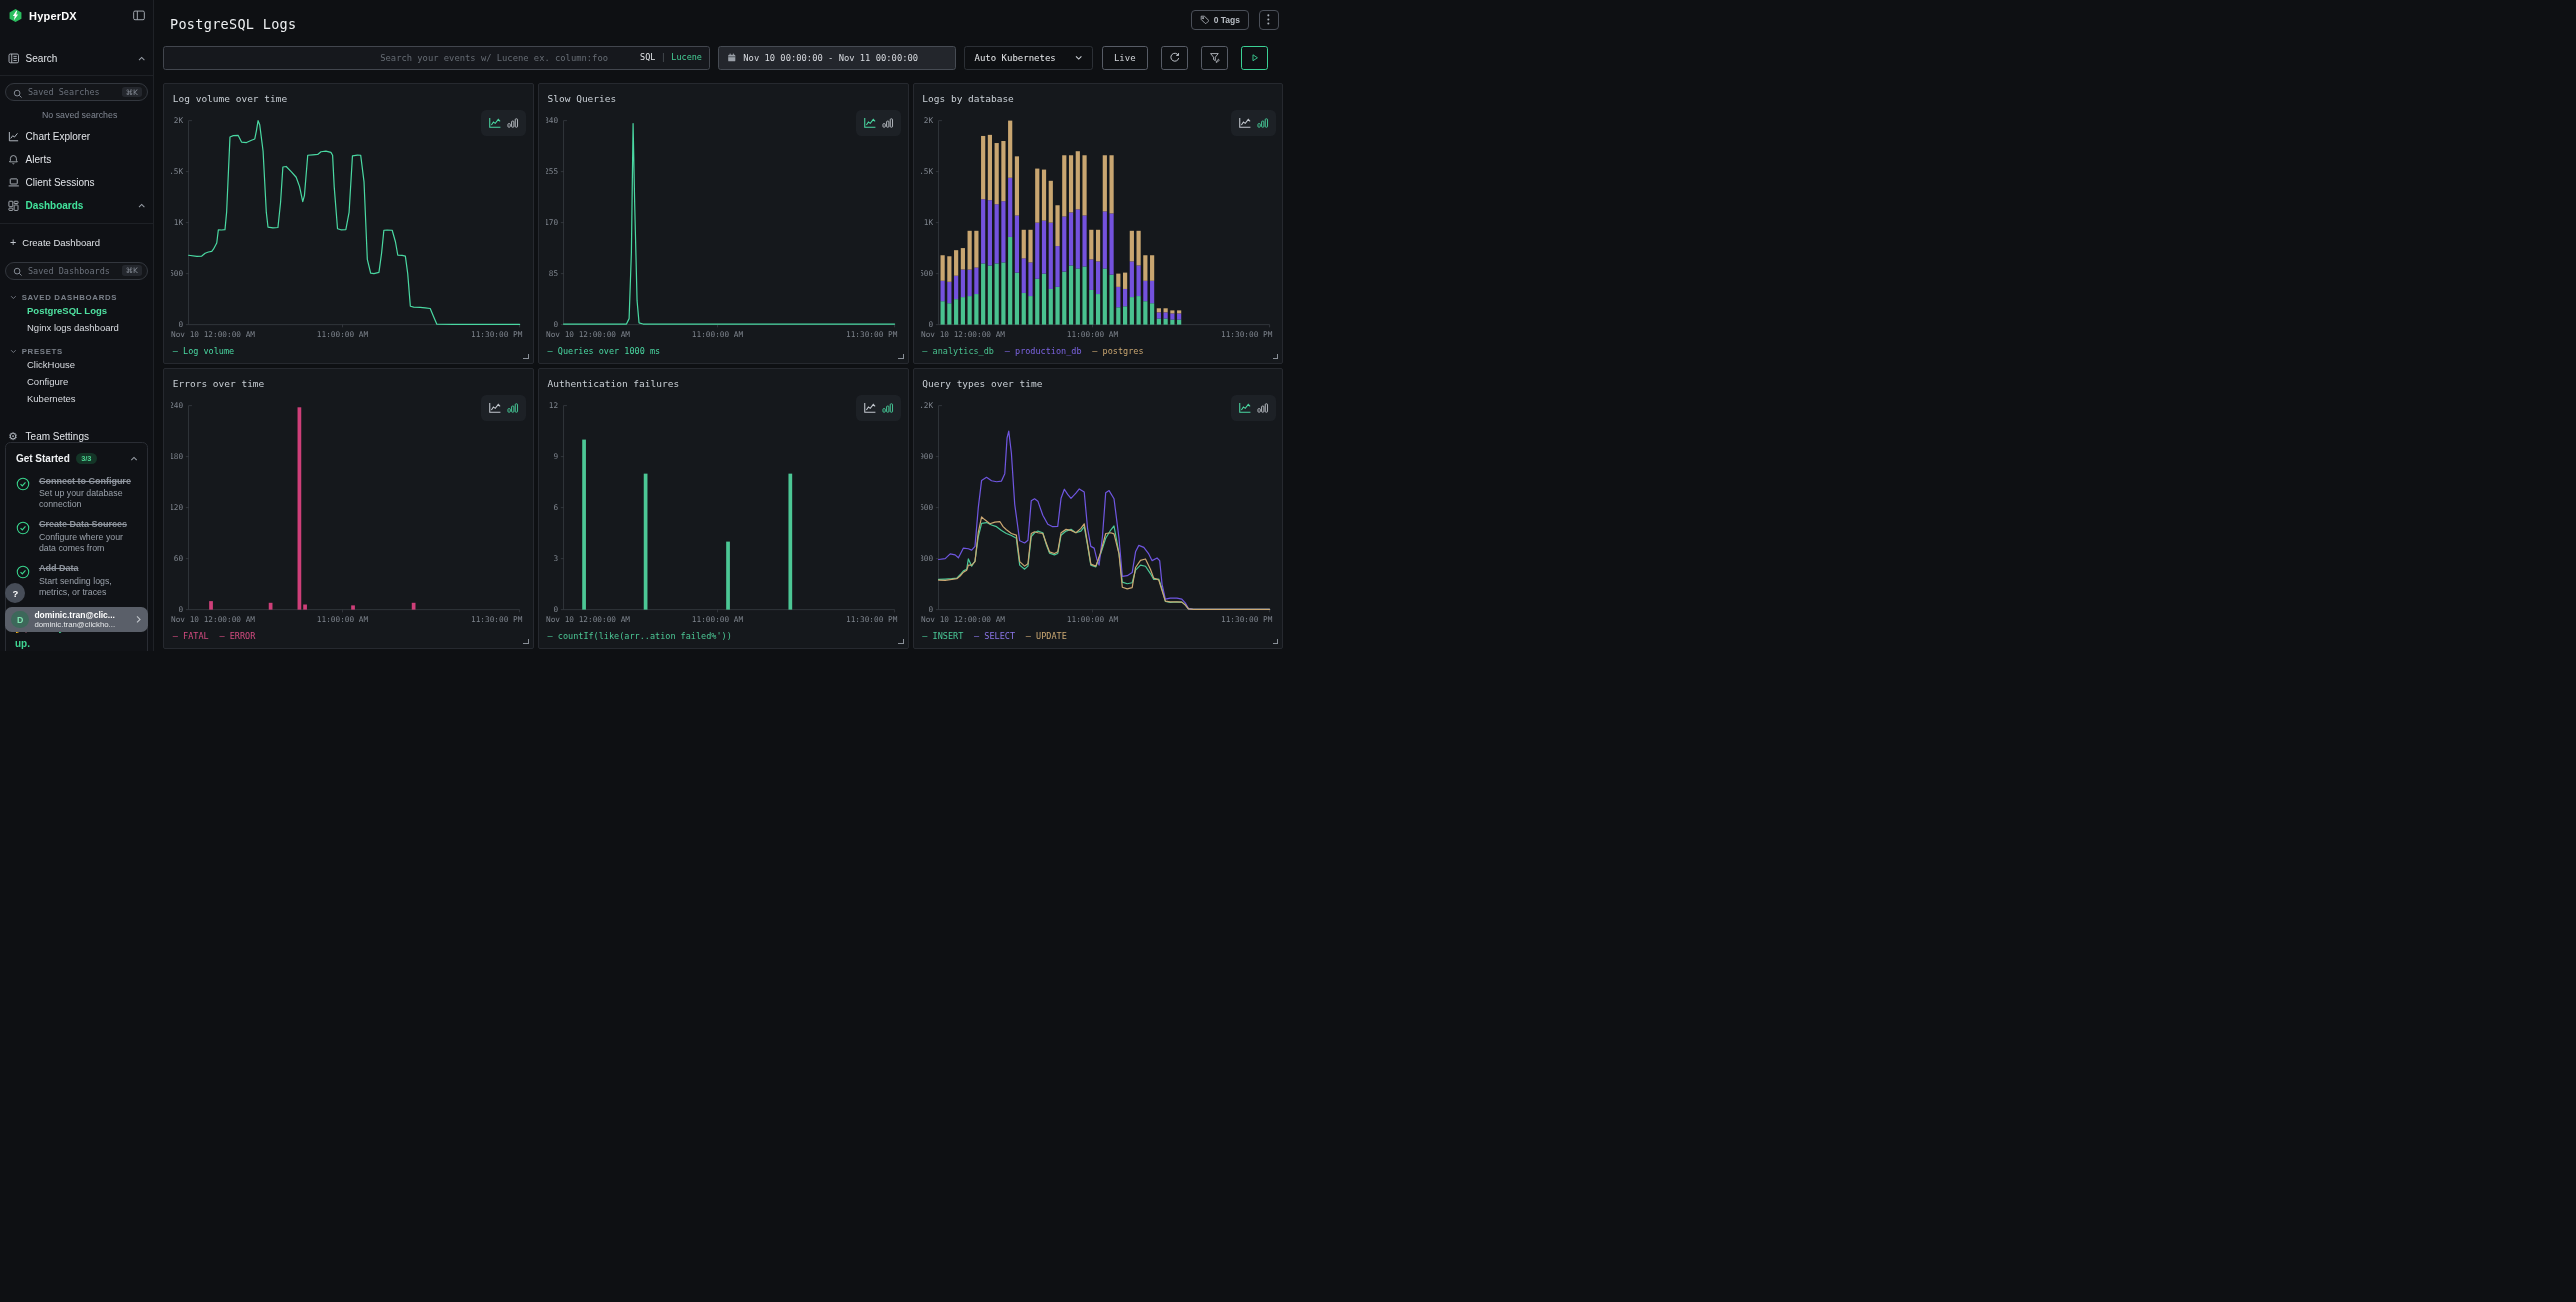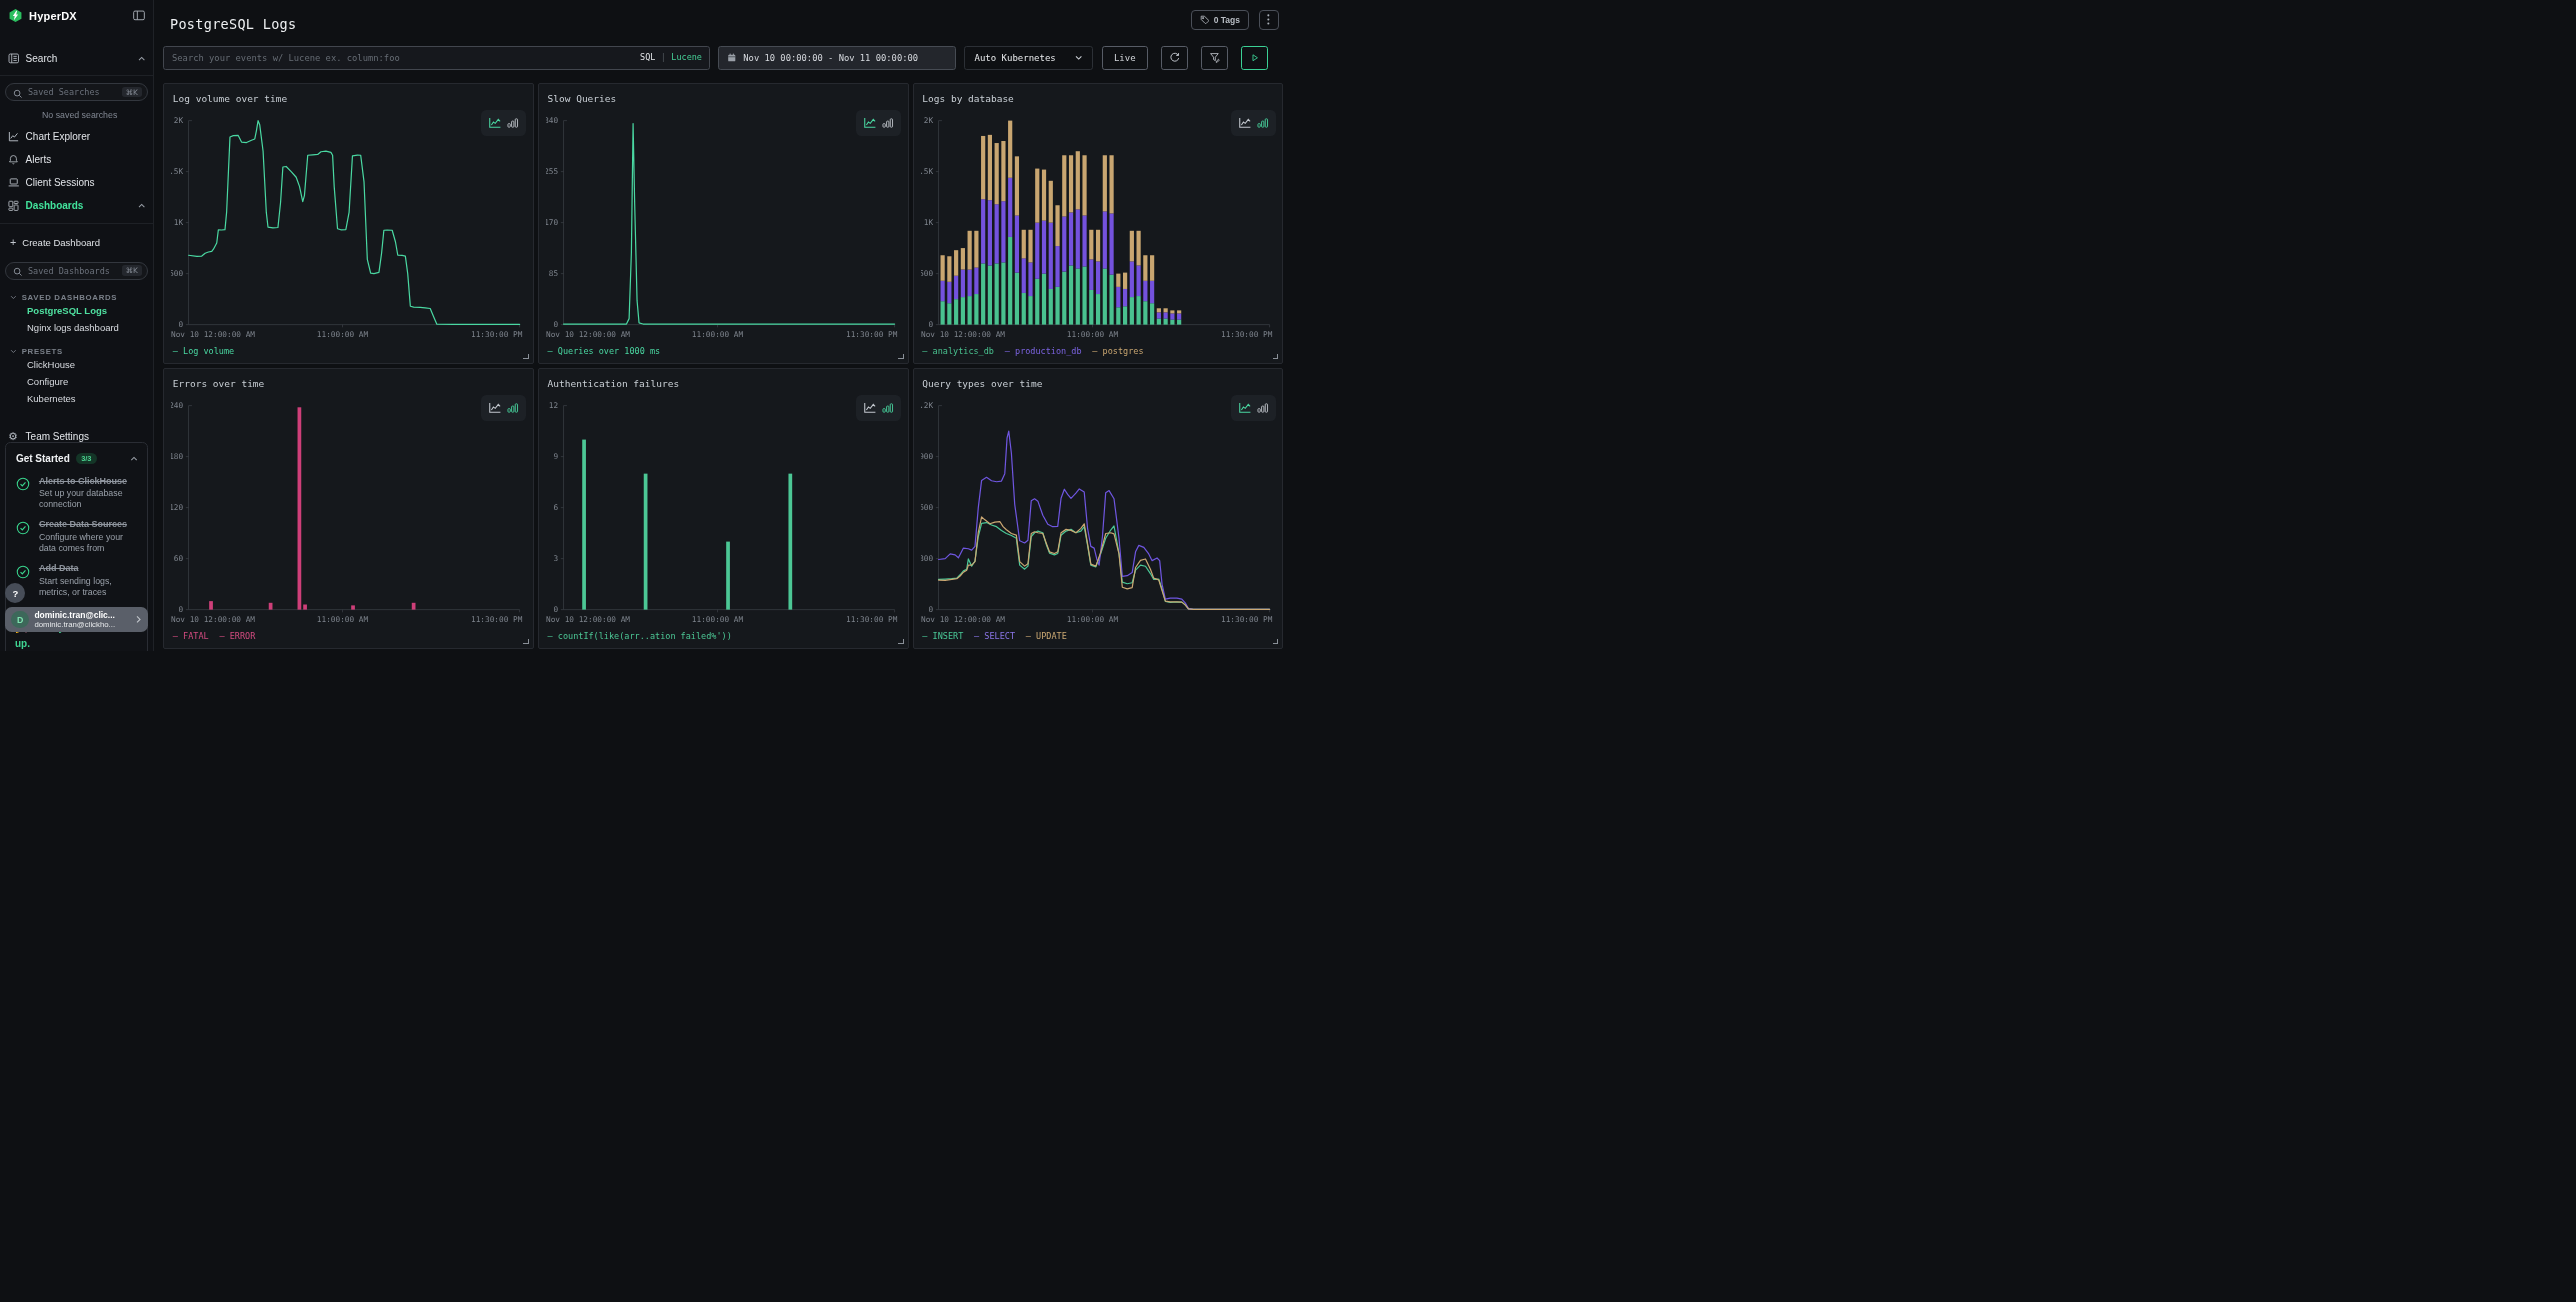--- a/index.html
+++ b/index.html
@@ -76,21 +76,21 @@
   .page-title { position:absolute; left:170px; top:16px; font-size:13.5px; color:#eef0f2; letter-spacing:0.3px; }
   .tags-btn { position:absolute; top:9.5px; right:39px; height:20px; border:0.7px solid #4a4f58;
     border-radius:4px; display:flex; align-items:center; gap:4.7px; padding:0 8px; cursor:pointer;
     color:#b9bec5; font-size:8.5px; font-weight:bold; }
   .kebab-btn { position:absolute; top:9.5px; right:9.5px; width:20px; height:20px; border:0.7px solid #4a4f58;
     border-radius:4px; display:flex; align-items:center; justify-content:center; cursor:pointer; color:#aab0b8; }
   .toolbar { position:absolute; left:163px; top:46px; right:9.5px; height:24px; display:flex; align-items:center; }
   .search-box { position:relative; width:547px; height:24px; }
   .search-box input { width:100%; height:100%; background:#16181d; border:0.7px solid #42464e; border-radius:2.7px;
     padding:0 101px 0 8px; color:#dfe2e6; font-size:8.8px; outline:none;
-    font-family:"DejaVu Sans Mono","Liberation Mono",monospace; }
+    font-family:"DejaVu Sans Mono","Liberation Mono",monospace;text-align:right; }
   .search-box input::placeholder { color:#666c74; }
   .lang-toggle { position:absolute; right:8px; top:6px; font-size:8.5px; display:flex; gap:5.4px; }
   .lang-sql { color:#e3e5e8; cursor:pointer; }
   .lang-sep { color:#52575e; }
   .lang-lucene { color:#45cf96; cursor:pointer; }
   .date-field { margin-left:8px; width:238px; height:24px; background:#23262c; border:0.7px solid #464b53;
     border-radius:2.7px; display:flex; align-items:center; padding:0 8px; gap:6.8px; cursor:pointer;
     color:#d8dbe0; font-size:8.8px; }
   .date-field .cal { color:#9aa0a8; display:flex; }
   .gran-field { margin-left:8px; width:129px; height:24px; border:0.7px solid #2c3036; border-radius:2.7px;
@@ -288,21 +288,21 @@
     </div>
 
     <div class="gs-item">
       <span class="gs-check">
         <svg width="14" height="14" viewBox="0 0 20 20" fill="none" stroke="#39d68e" stroke-width="1.5">
             <circle cx="10" cy="10" r="8.2"></circle>
             <polyline points="6.5,10.2 9,12.6 13.5,7.8" stroke-width="1.7"></polyline>
           </svg>
       </span>
       <span class="gs-texts">
-        <div class="gs-item-title">Alerts to ClickHouse</div>
+        <div class="gs-item-title">Connect to Configure</div>
         <div class="gs-item-desc">Set up your database connection</div>
       </span>
     </div>
     <div class="gs-item">
       <span class="gs-check">
         <svg width="14" height="14" viewBox="0 0 20 20" fill="none" stroke="#39d68e" stroke-width="1.5">
             <circle cx="10" cy="10" r="8.2"></circle>
             <polyline points="6.5,10.2 9,12.6 13.5,7.8" stroke-width="1.7"></polyline>
           </svg>
       </span>

